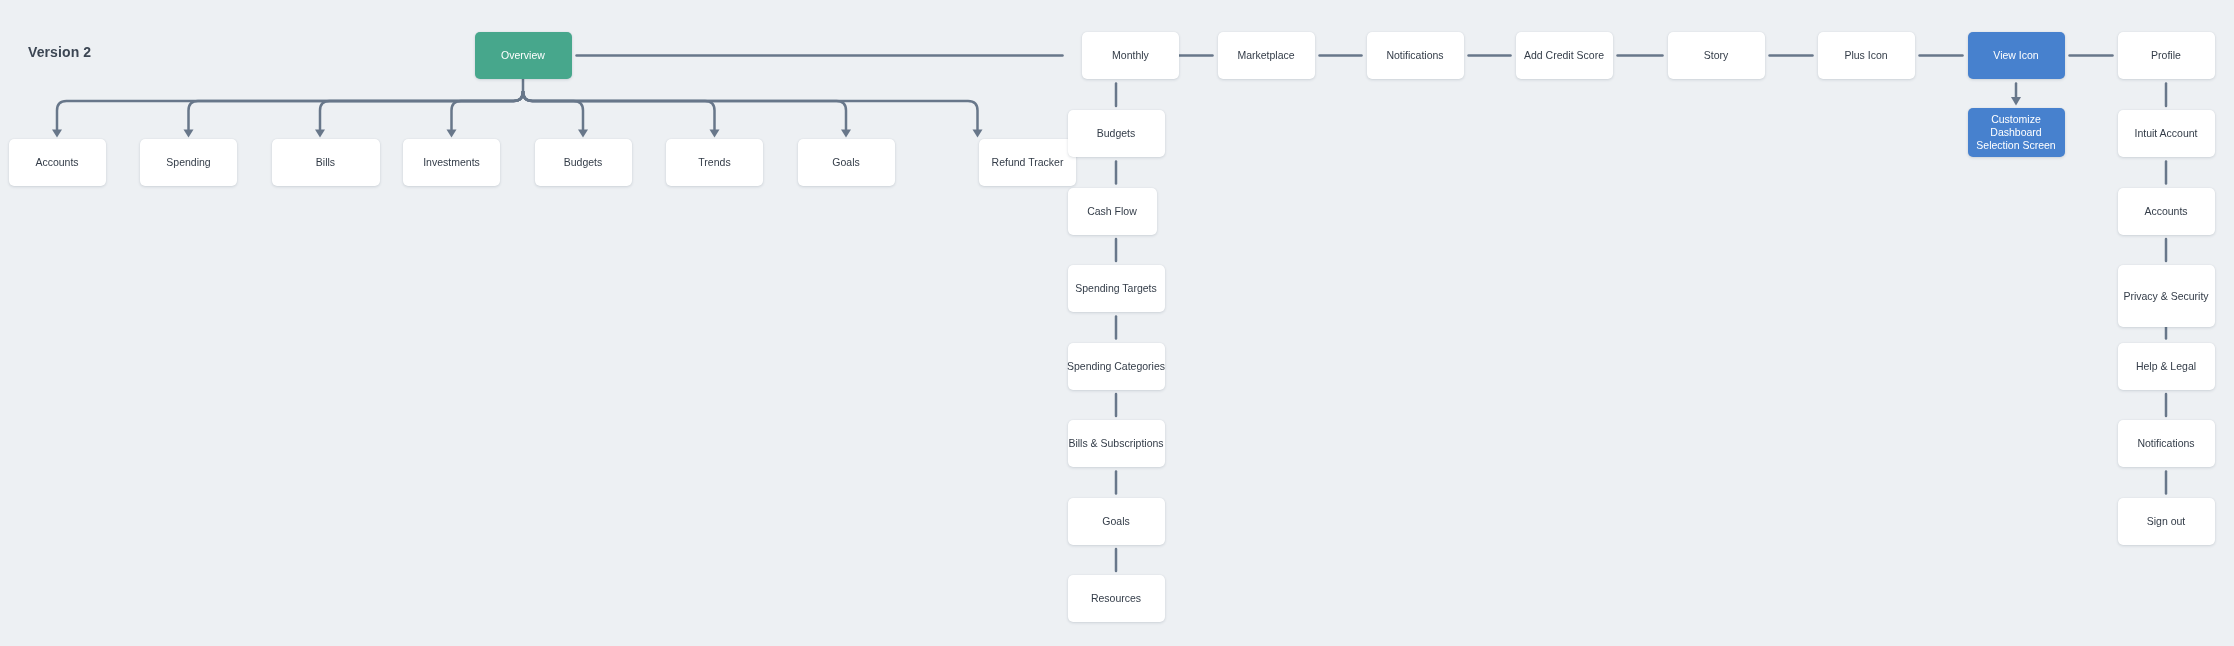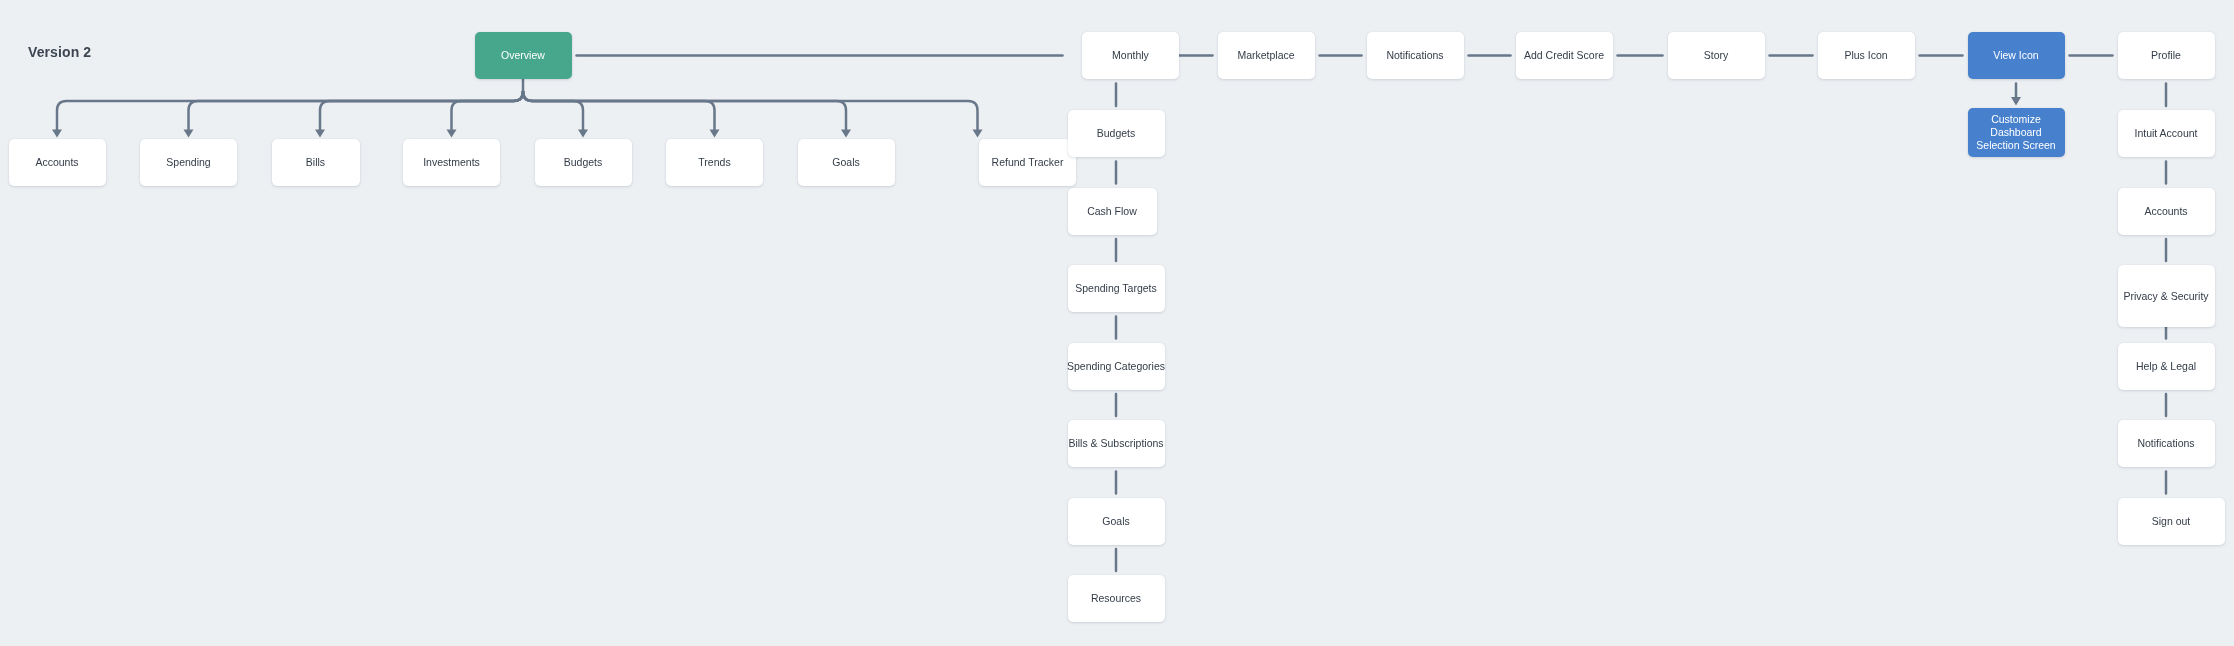--- a/index.html
+++ b/index.html
@@ -106,21 +106,21 @@
     </div>
     <div class="node" style="left: 2117.5px; top: 32px; width: 97px; height: 47px;">
       <span class="label">Profile</span>
     </div>
     <div class="node" style="left: 8.5px; top: 139px; width: 97px; height: 47px;">
       <span class="label">Accounts</span>
     </div>
     <div class="node" style="left: 140px; top: 139px; width: 97px; height: 47px;">
       <span class="label">Spending</span>
     </div>
-    <div class="node" style="left: 271.5px; top: 139px; width: 88px; height: 47px;">
+    <div class="node" style="left: 271.5px; top: 139px; width: 108px; height: 47px;">
       <span class="label">Bills</span>
     </div>
     <div class="node" style="left: 403px; top: 139px; width: 97px; height: 47px;">
       <span class="label">Investments</span>
     </div>
     <div class="node" style="left: 534.5px; top: 139px; width: 97px; height: 47px;">
       <span class="label">Budgets</span>
     </div>
     <div class="node" style="left: 666px; top: 139px; width: 97px; height: 47px;">
       <span class="label">Trends</span>
@@ -165,16 +165,16 @@
     </div>
     <div class="node" style="left: 2117.5px; top: 265px; width: 97px; height: 62px;">
       <span class="label">Privacy &amp; Security</span>
     </div>
     <div class="node" style="left: 2117.5px; top: 342.5px; width: 97px; height: 47px;">
       <span class="label">Help &amp; Legal</span>
     </div>
     <div class="node" style="left: 2117.5px; top: 420px; width: 97px; height: 47px;">
       <span class="label">Notifications</span>
     </div>
-    <div class="node" style="left: 2117.5px; top: 497.5px; width: 107px; height: 47px;">
+    <div class="node" style="left: 2117.5px; top: 497.5px; width: 97px; height: 47px;">
       <span class="label">Sign out</span>
     </div>
   </div>
 
 </body></html>

